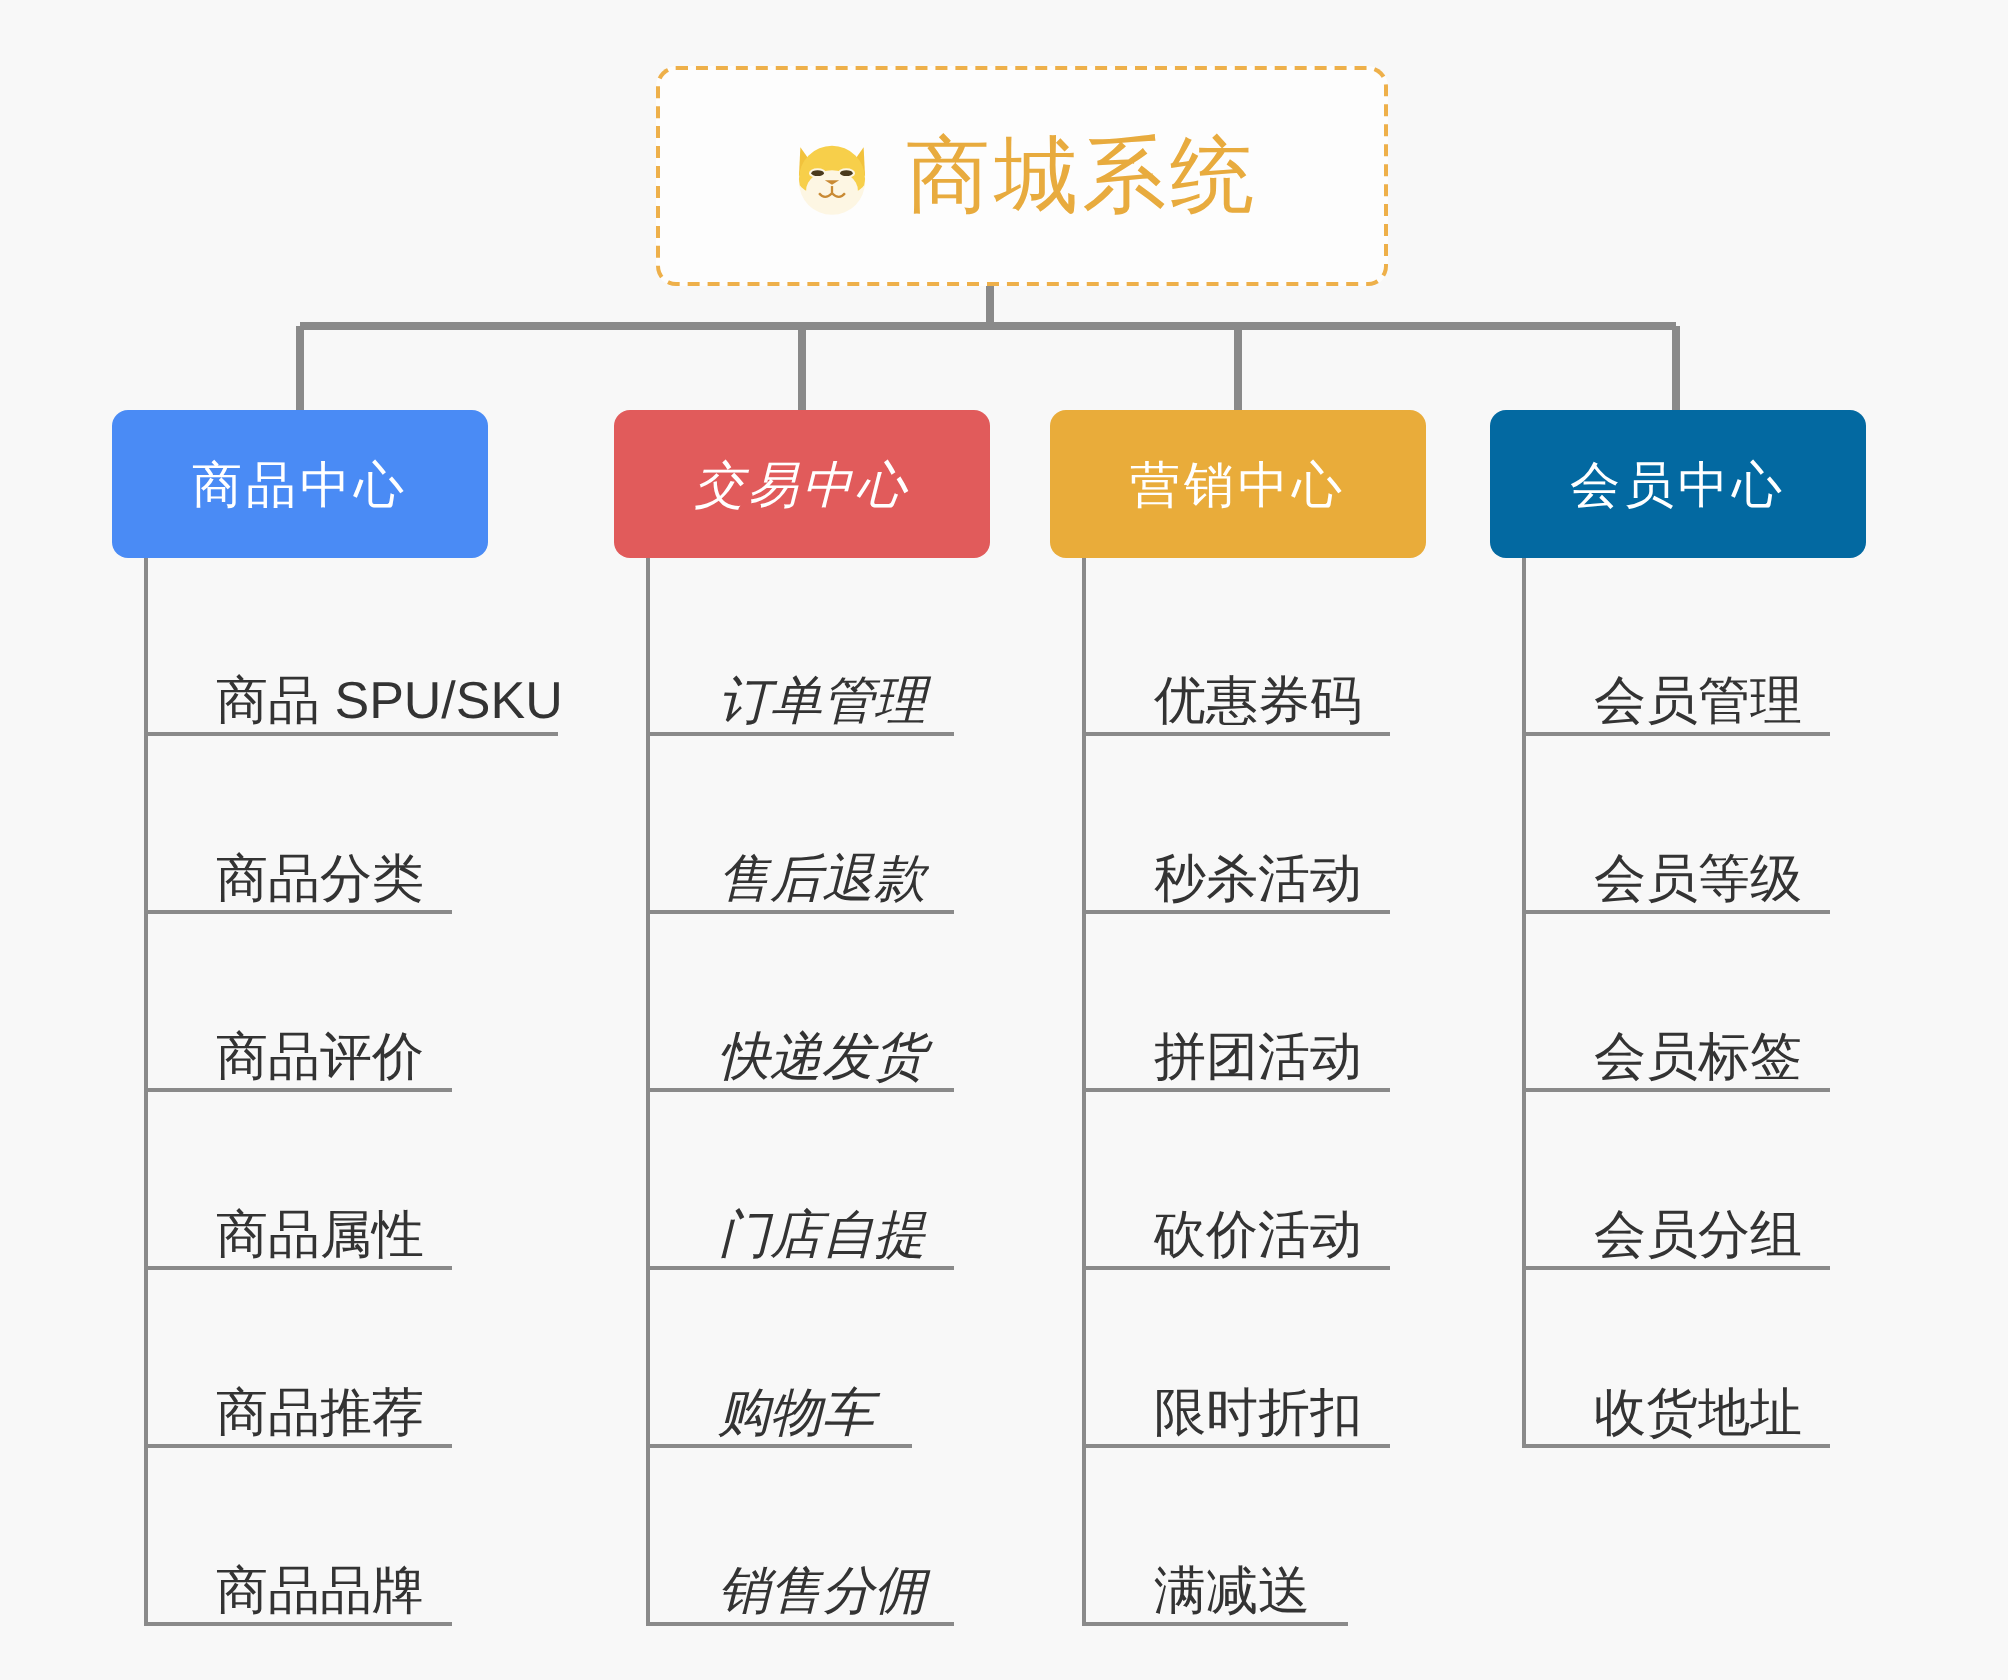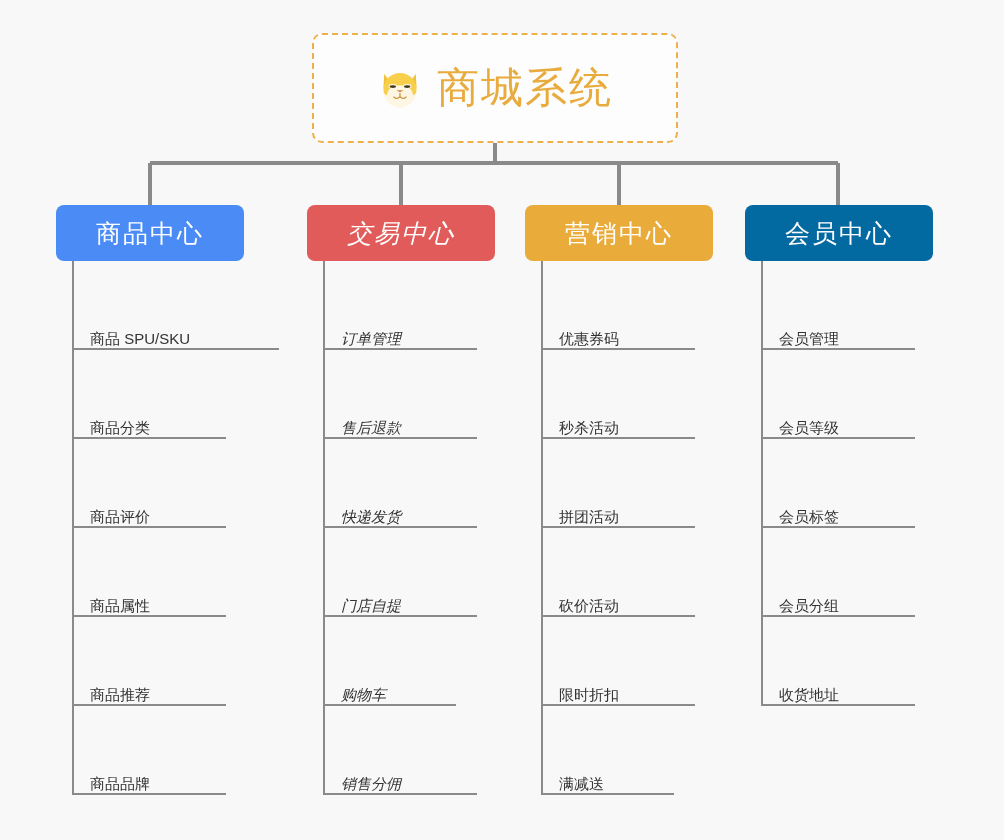--- a/index.html
+++ b/index.html
@@ -19,21 +19,21 @@
   #mindmap {
     position: absolute;
     inset: 0;
     width: 1004px;
     height: 840px;
   }
 
   
   .root-node {
     position: absolute;
-    left: 312px;
+    left: 328px;
     top: 33px;
     width: 366px;
     height: 110px;
     box-sizing: border-box;
     background: #fdfdfd;
     border: 2px dashed #eeb04a;
     border-radius: 10px;
     display: flex;
     align-items: center;
     justify-content: center;
@@ -76,21 +76,21 @@
     position: absolute;
     top: 0;
     width: 188px;
   }
   .col-0 { left: 56px; }
   .col-1 { left: 307px; font-style: italic; }
   .col-2 { left: 525px; text-align: right; }
   .col-3 { left: 745px; }
 
   .cat-header {
-    height: 56px;
+    height: 74px;
     border-radius: 8px;
     display: flex;
     align-items: center;
     justify-content: center;
     color: #ffffff;
     font-size: 25px;
     letter-spacing: 2px;
     box-sizing: border-box;
   }
 
@@ -103,24 +103,24 @@
   .cat-item {
     height: 89px;
     box-sizing: border-box;
     position: relative;
     display: flex;
     align-items: flex-end;
     justify-content: flex-start;
     border-bottom: 2px solid #8a8a8a;
   }
   .cat-item .item-label {
-    font-size: 15px;
+    font-size: 26px;
     color: #333333;
     white-space: nowrap;
-    padding-left: 16px;
+    padding-left: 34px;
     padding-bottom: 3px;
     line-height: 1.1;
   }
   
   .cat-item { border-bottom: none; }
   .cat-item .item-underline {
     position: absolute;
     left: 0;
     bottom: 0;
     height: 2px;

